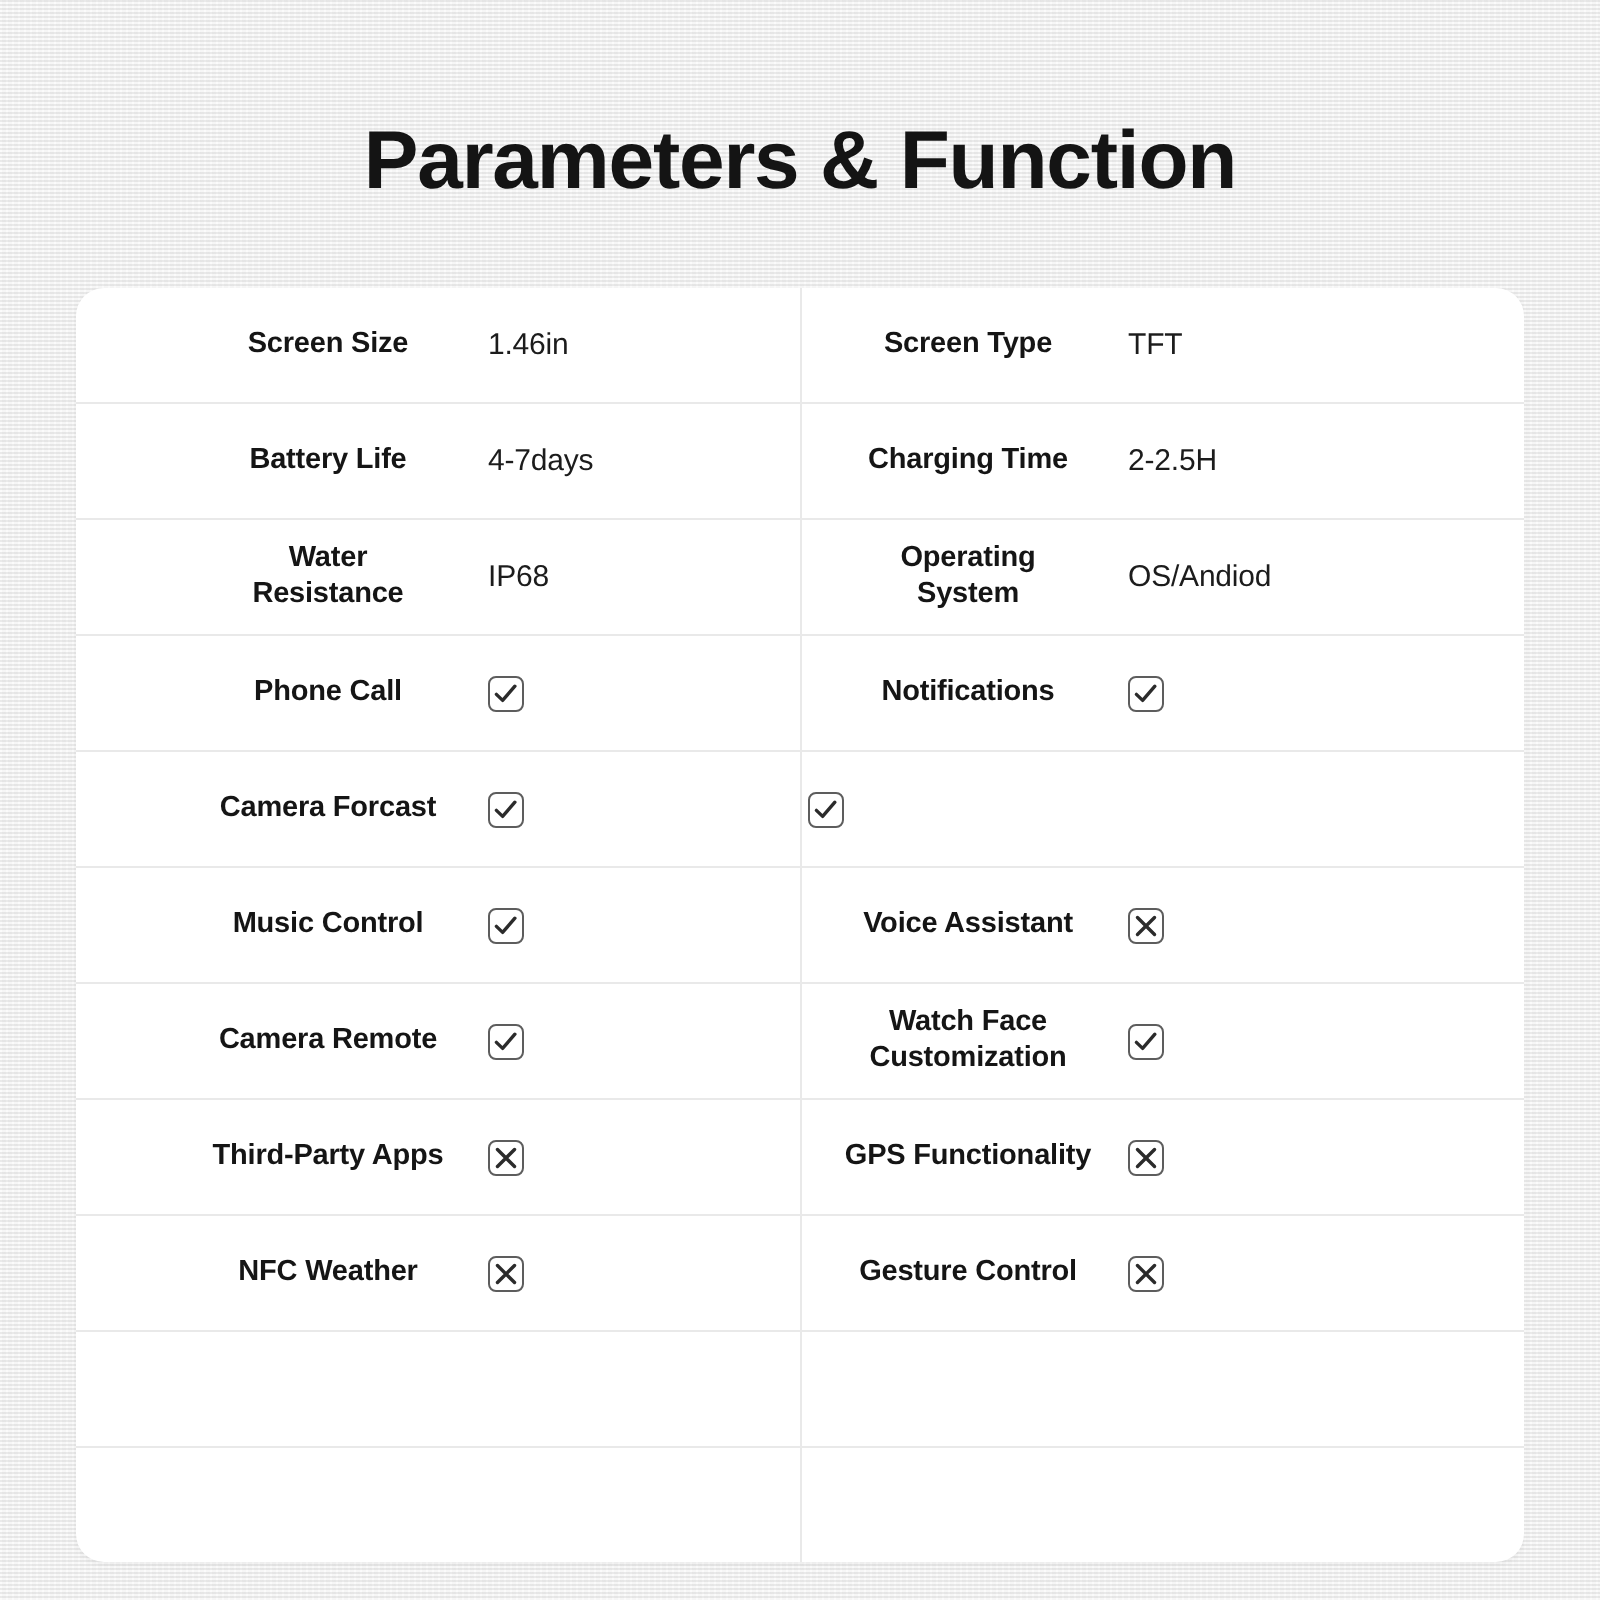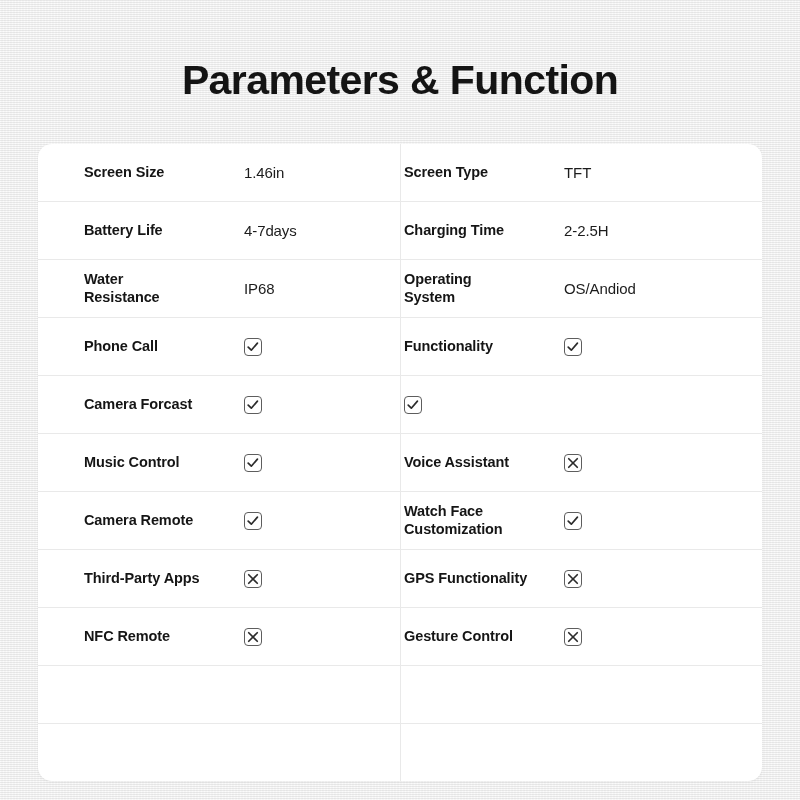--- a/index.html
+++ b/index.html
@@ -45,20 +45,21 @@
     width: 724px;
     background: #ffffff;
     border-radius: 14px;
     box-shadow: 0 1px 3px rgba(0,0,0,0.05);
     overflow: hidden;
   }
 
   .spec-table {
     display: flex;
     flex-direction: column;
+    text-align: center;
   }
 
   .spec-row {
     display: flex;
     flex-direction: row;
     min-height: 57px;
     border-bottom: 1px solid #e9e9e9;
   }
   .spec-row:last-child {
     border-bottom: none;
@@ -168,21 +169,21 @@
             <div class="cell-label">Phone Call</div>
             <div class="cell-value">
               <span class="mark-box">
                 <svg viewBox="0 0 18 18" aria-hidden="true">
                   <path d="M3.6 9.2 L7.1 12.6 L14.0 4.6" fill="none" stroke="#2b2b2b" stroke-width="1.9" stroke-linecap="round" stroke-linejoin="round"></path>
                 </svg>
               </span>
             </div>
           </div>
           <div class="spec-cell right-cell">
-            <div class="cell-label">Functionality</div>
+            <div class="cell-label">Notifications</div>
             <div class="cell-value">
               <span class="mark-box">
                 <svg viewBox="0 0 18 18" aria-hidden="true">
                   <path d="M3.6 9.2 L7.1 12.6 L14.0 4.6" fill="none" stroke="#2b2b2b" stroke-width="1.9" stroke-linecap="round" stroke-linejoin="round"></path>
                 </svg>
               </span>
             </div>
           </div>
         </div>
         <div class="spec-row">
@@ -268,21 +269,21 @@
               <span class="mark-box">
                 <svg viewBox="0 0 18 18" aria-hidden="true">
                   <path d="M4.2 4.2 L13.8 13.8 M13.8 4.2 L4.2 13.8" fill="none" stroke="#2b2b2b" stroke-width="1.9" stroke-linecap="round"></path>
                 </svg>
               </span>
             </div>
           </div>
         </div>
         <div class="spec-row">
           <div class="spec-cell">
-            <div class="cell-label">NFC Remote</div>
+            <div class="cell-label">NFC Weather</div>
             <div class="cell-value">
               <span class="mark-box">
                 <svg viewBox="0 0 18 18" aria-hidden="true">
                   <path d="M4.2 4.2 L13.8 13.8 M13.8 4.2 L4.2 13.8" fill="none" stroke="#2b2b2b" stroke-width="1.9" stroke-linecap="round"></path>
                 </svg>
               </span>
             </div>
           </div>
           <div class="spec-cell right-cell">
             <div class="cell-label">Gesture Control</div>

